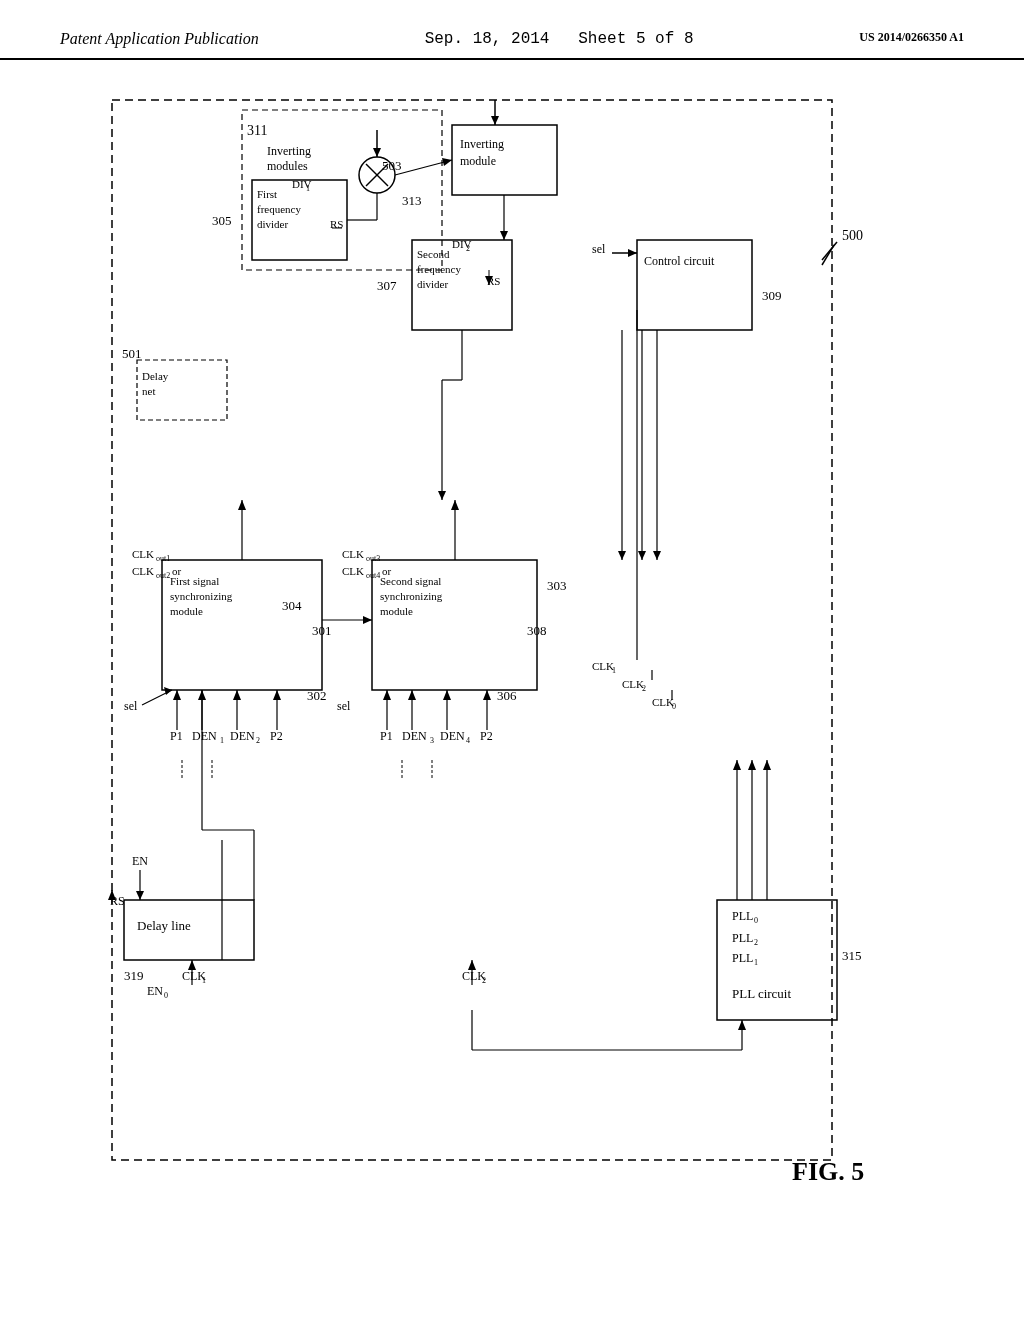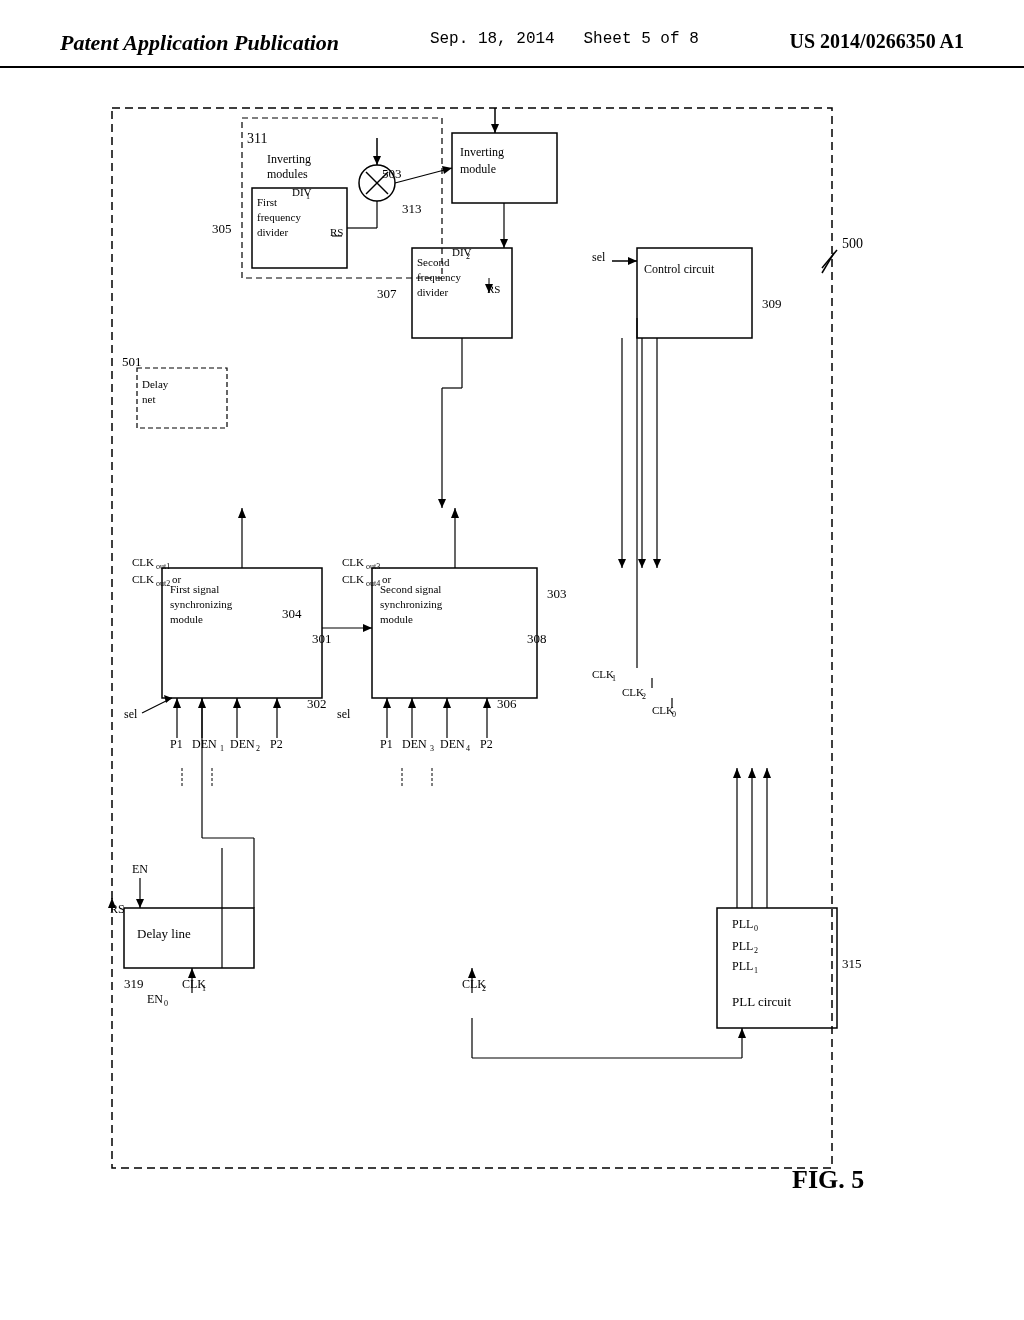--- a/index.html
+++ b/index.html
@@ -17,31 +17,31 @@
       background: #fff;
     }
     .header {
       display: flex;
       justify-content: space-between;
       align-items: flex-start;
       padding: 30px 60px 10px 60px;
       border-bottom: 2px solid #000;
     }
     .header-left {
-      font-size: 22px;
-      font-weight: bold;
+      font-size: 16px;
+      font-weight: normal;
       font-style: italic;
     }
     .header-center {
       font-size: 16px;
       text-align: center;
       font-family: Liberation Mono, monospace;
     }
     .header-right {
-      font-size: 20px;
+      font-size: 12px;
       font-weight: bold;
     }
     .diagram-container {
       position: relative;
       width: 860px;
       height: 1140px;
       margin: 20px auto 0 auto;
     }
     svg {
       position: absolute;

